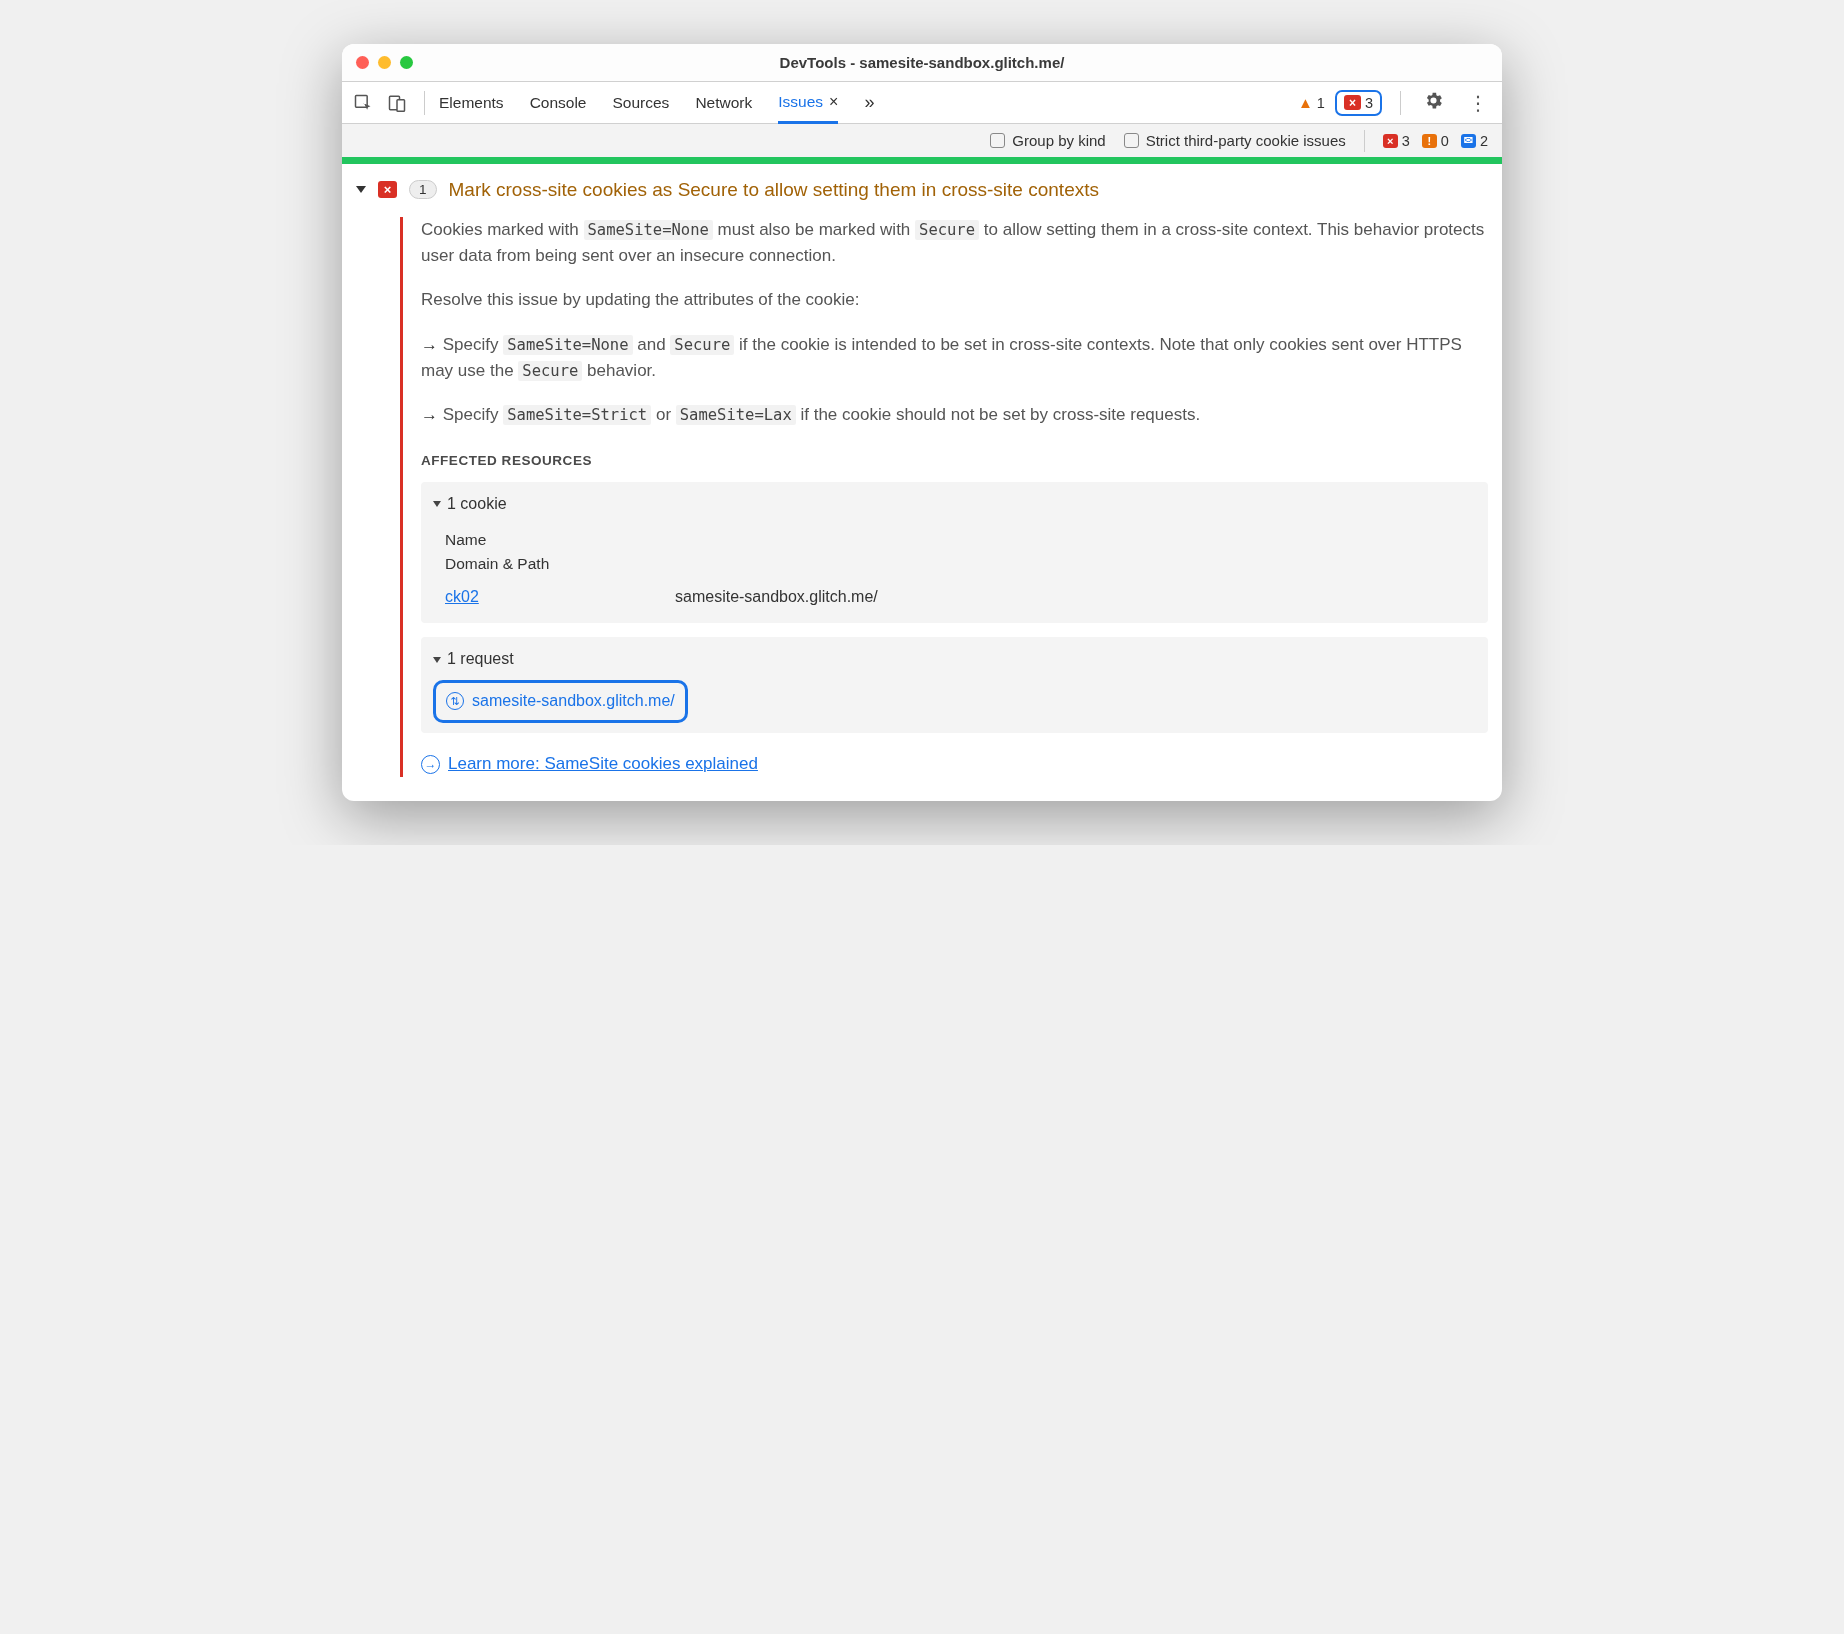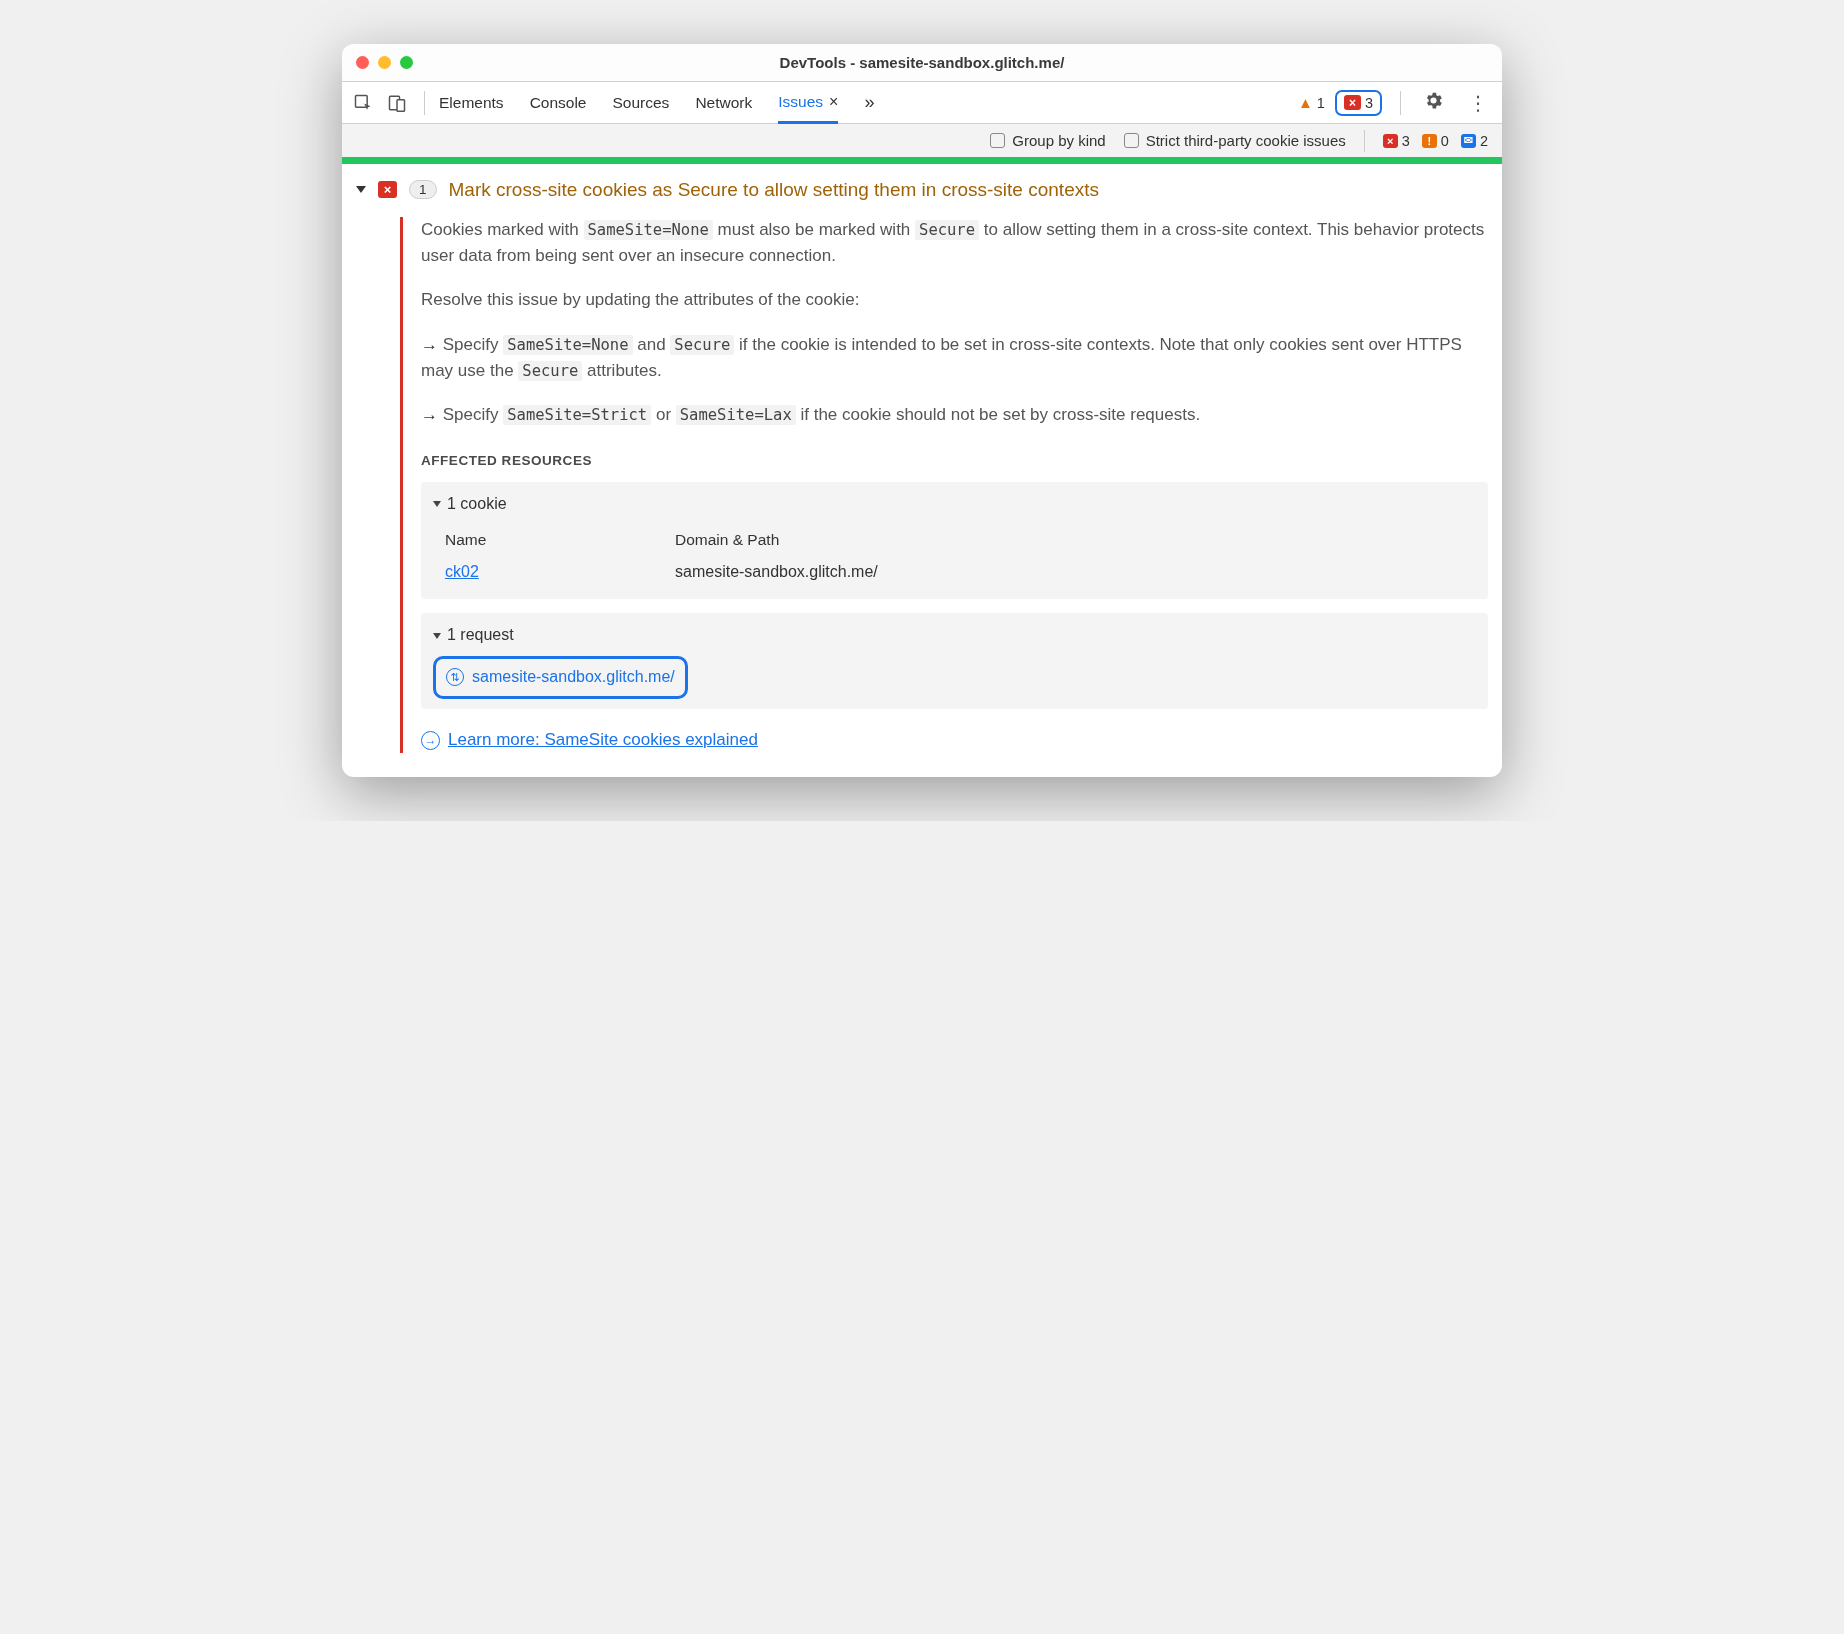--- a/index.html
+++ b/index.html
@@ -76,21 +76,21 @@
   .count-pill { background: #eee; border: 1px solid #ccc; border-radius: 10px; padding: 1px 9px; font-size: 13.5px; color: #333; margin-top: 2px; }
   .issue-title { font-size: 19px; font-weight: 400; color: #a16207; line-height: 1.3; }
   .issue-body { margin-left: 44px; margin-top: 14px; border-left: 3px solid #d93025; padding-left: 18px; font-size: 17px; color: #555; line-height: 1.55; }
   .para { margin-bottom: 18px; }
   .arrow { color: #333; }
   code.inl { background: #f2f2f2; font-family: ui-monospace, Menlo, monospace; font-size: 15.5px; padding: 1px 4px; border-radius: 2px; color: #444; }
   .section-h { font-size: 13.5px; font-weight: 700; letter-spacing: .04em; color: #4a4a4a; text-transform: uppercase; margin: 22px 0 10px; }
   .res-box { background: #f4f4f4; border-radius: 4px; padding: 10px 12px; margin-bottom: 14px; font-size: 16px; color: #333; }
   .res-head { font-weight: 400; cursor: pointer; }
   .res-table { margin-top: 8px; padding-left: 12px; }
-  .res-cols { display: flex; color: #333; font-size: 15.5px; padding: 4px 0; }
+  .res-cols { display: flex; color: #333; font-size: 15.5px; padding: 4px 0; flex-direction: column; }
   .col-a { width: 230px; }
   .res-row { display: flex; font-size: 16px; padding: 4px 0; }
   .lnk { color: #1a73e8; text-decoration: underline; cursor: pointer; }
   .req-item { display: flex; align-items: center; gap: 8px; margin-top: 8px; padding: 6px 10px; border: 3px solid #1a73e8; border-radius: 10px; width: fit-content; cursor: pointer; }
   .net-icn { width: 18px; height: 18px; border: 1.5px solid #1a73e8; border-radius: 50%; display: flex; align-items: center; justify-content: center; color: #1a73e8; font-size: 11px; }
   .learn { display: flex; align-items: center; gap: 8px; margin-top: 18px; font-size: 17px; }
   .circ-arrow { width: 19px; height: 19px; border: 1.7px solid #1a73e8; border-radius: 50%; display: flex; align-items: center; justify-content: center; color: #1a73e8; font-size: 12px; font-weight: 700; }
 </style>
 </head>
 <body>
@@ -183,21 +183,21 @@
       <span class="count-pill">1</span>
       <span class="issue-title">Mark cross-site cookies as Secure to allow setting them in cross-site contexts</span>
     </div>
 
     <div class="issue-body">
       <p class="para">
         <span>Cookies marked with </span><code class="inl">SameSite=None</code><span> must also be marked with </span><code class="inl">Secure</code><span> to allow setting them in a cross-site context. This behavior protects user data from being sent over an insecure connection.</span>
       </p>
       <p class="para">Resolve this issue by updating the attributes of the cookie:</p>
       <p class="para">
-        <span class="arrow">→ </span><span>Specify </span><code class="inl">SameSite=None</code><span> and </span><code class="inl">Secure</code><span> if the cookie is intended to be set in cross-site contexts. Note that only cookies sent over HTTPS may use the </span><code class="inl">Secure</code><span> attributes.</span>
+        <span class="arrow">→ </span><span>Specify </span><code class="inl">SameSite=None</code><span> and </span><code class="inl">Secure</code><span> if the cookie is intended to be set in cross-site contexts. Note that only cookies sent over HTTPS may use the </span><code class="inl">Secure</code><span> behavior.</span>
       </p>
       <p class="para">
         <span class="arrow">→ </span><span>Specify </span><code class="inl">SameSite=Strict</code><span> or </span><code class="inl">SameSite=Lax</code><span> if the cookie should not be set by cross-site requests.</span>
       </p>
 
       <div class="section-h">AFFECTED RESOURCES</div>
 
       <div class="res-box">
         <div class="res-head">
           <span class="caret-sm"></span><span>1 cookie</span>

